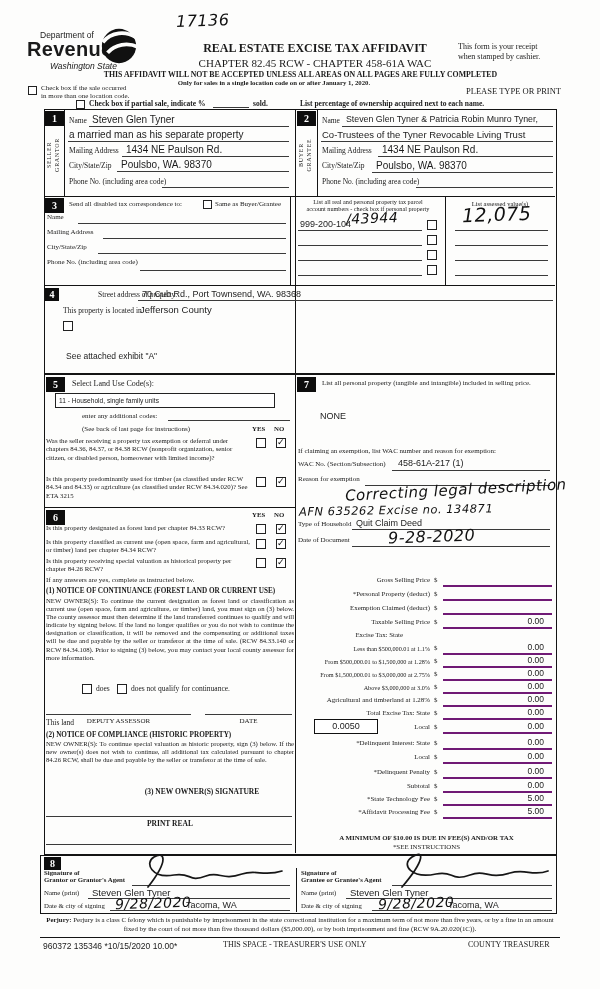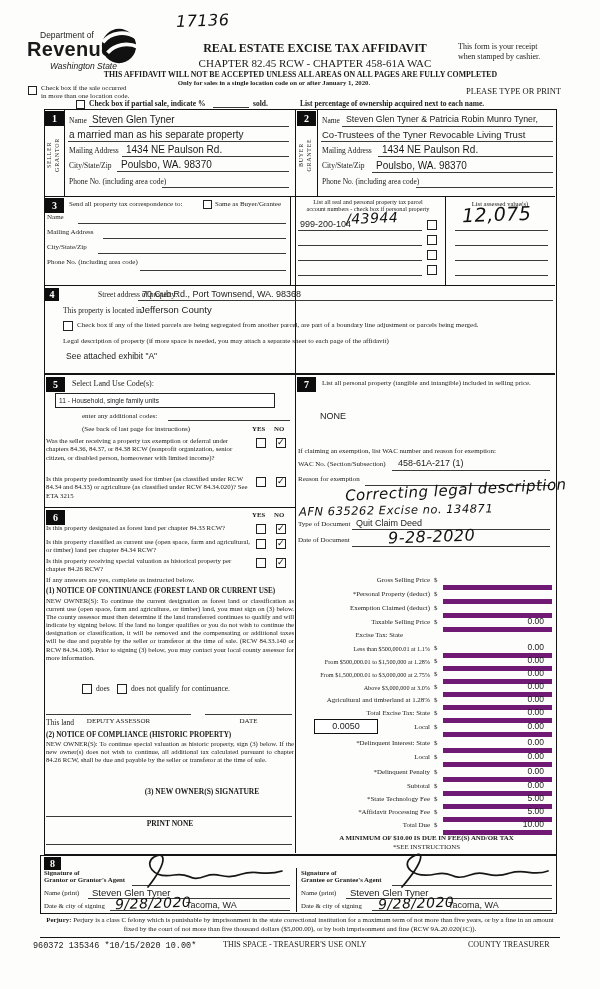--- a/index.html
+++ b/index.html
@@ -21,21 +21,21 @@
   .hline{position:absolute;border-top:1.6px solid #141414;}
   .vline{position:absolute;border-left:1.2px solid #141414;}
   .cb{position:absolute;width:8px;height:8px;border:1px solid #222;background:#fff;}
   .cb.sm7{width:7px;height:7px;}
   .cb.checked::after{content:"\2713";position:absolute;top:-2px;left:0px;font-size:9px;color:#0c0c0c;
                      font-family:"DejaVu Sans",sans-serif;}
   .fee-row{position:absolute;left:298px;width:259px;height:13px;font-size:6.9px;}
   .fee-label{position:absolute;left:0;top:2px;width:132px;text-align:right;white-space:nowrap;}
   .fee-row.sm .fee-label{font-size:6.2px;top:3px;}
   .fee-dollar{position:absolute;left:136px;top:2px;}
-  .fee-line{position:absolute;left:145px;right:5px;top:0;height:11px;border-bottom:5px solid #701a75;}
+  .fee-line{position:absolute;left:145px;right:5px;top:0;height:11px;border-bottom:2px solid #701a75;}
   .fee-value{position:absolute;right:8px;bottom:1px;font-style:normal;
              font-family:"Liberation Sans",sans-serif;font-size:8.5px;}
   .rate-box{position:absolute;left:16px;top:-2px;width:62px;height:13px;border:1.3px solid #111;
             text-align:center;font-family:"Liberation Sans",sans-serif;font-size:9px;line-height:13px;background:#fff;}
   .qtext{position:absolute;font-size:6.8px;line-height:8.4px;}
   .para{position:absolute;font-size:6.7px;line-height:8.1px;text-align:justify;}
   .yn{position:absolute;font-size:6.8px;font-weight:bold;}
   .sig{position:absolute;pointer-events:none;}
 </style>
 </head>
@@ -114,21 +114,21 @@
   <span class="line" style="left:378px;top:147px;width:175px;height:9px;"></span>
   <div class="abs serif" style="left:322px;top:161px;font-size:7.5px;">City/State/Zip</div>
   <div class="abs typed" style="left:376px;top:160px;font-size:10px;">Poulsbo, WA. 98370</div>
   <span class="line" style="left:372px;top:163px;width:181px;height:9px;"></span>
   <div class="abs serif" style="left:322px;top:177px;font-size:7.5px;">Phone No. (including area code)</div>
   <span class="line" style="left:416px;top:178px;width:137px;height:9px;"></span>
 
   <div class="vline" style="left:290px;top:196px;height:89px;border-left-width:1px;"></div>
   <div class="vline" style="left:445px;top:196px;height:89px;border-left-width:1px;"></div>
   <span class="badge" style="left:45px;top:198px;">3</span>
-  <div class="abs serif" style="left:69px;top:200px;font-size:7px;">Send all property tax correspondence to:</div>
+  <div class="abs serif" style="left:69px;top:200px;font-size:7px;">Send all disabled tax correspondence to:</div>
   <span class="cb sm7" style="left:203px;top:200px;"></span>
   <div class="abs serif" style="left:215px;top:200px;font-size:7px;">Same as Buyer/Grantee</div>
   <div class="abs serif" style="left:47px;top:213px;font-size:7px;">Name</div>
   <span class="line" style="left:78px;top:214px;width:208px;height:9px;"></span>
   <div class="abs serif" style="left:47px;top:228px;font-size:7px;">Mailing Address</div>
   <span class="line" style="left:103px;top:229px;width:183px;height:9px;"></span>
   <div class="abs serif" style="left:47px;top:243px;font-size:7px;">City/State/Zip</div>
   <span class="line" style="left:98px;top:244px;width:188px;height:9px;"></span>
   <div class="abs serif" style="left:47px;top:258px;font-size:7px;">Phone No. (including area code)</div>
   <span class="line" style="left:140px;top:261px;width:146px;height:9px;"></span>
@@ -153,22 +153,20 @@
   <span class="line" style="left:455px;top:251px;width:93px;height:9px;"></span>
   <span class="line" style="left:455px;top:266px;width:93px;height:9px;"></span>
 
   <span class="badge" style="left:45px;top:288px;width:14px;height:13px;line-height:13px;">4</span>
   <div class="abs serif" style="left:78px;top:290px;font-size:7.5px;padding-left:20px;">Street address of property:</div>
   <div class="abs typed" style="left:142px;top:289px;font-size:9px;">70 Cub Rd., Port Townsend, WA. 98368</div>
   <span class="line" style="left:138px;top:291px;width:415px;height:9px;"></span>
   <div class="abs serif" style="left:63px;top:306px;font-size:7.5px;">This property is located in</div>
   <div class="abs typed" style="left:140px;top:304px;font-size:9.5px;">Jefferson County</div>
   <span class="cb" style="left:63px;top:321px;"></span>
-  <div class="abs serif" style="left:77px;top:321px;width:475px;font-size:7px;">Check box if any of the listed parcels are being segregated from another parcel, are part of a boundary line adjustment or parcels being merged.</div>
-  <div class="abs serif" style="left:63px;top:337px;width:480px;font-size:7px;">Legal description of property (if more space is needed, you may attach a separate sheet to each page of the affidavit)</div>
   <div class="abs typed" style="left:66px;top:351px;font-size:8.5px;">See attached exhibit "A"</div>
 
   <span class="badge" style="left:46px;top:377px;">5</span>
   <div class="abs serif" style="left:72px;top:379px;font-size:8px;">Select Land Use Code(s):</div>
   <div class="abs sans" style="left:55px;top:393px;width:215px;height:13px;border:1.2px solid #222;font-size:6.6px;line-height:13px;padding-left:3px;background:#fff;">11 - Household, single family units</div>
   <div class="abs serif" style="left:82px;top:412px;font-size:7px;">enter any additional codes:</div>
   <span class="line" style="left:168px;top:412px;width:122px;height:8px;"></span>
   <div class="abs serif" style="left:82px;top:425px;font-size:7px;">(See back of last page for instructions)</div>
   <span class="yn" style="left:252px;top:425px;">YES</span>
   <span class="yn" style="left:274px;top:425px;">NO</span>
@@ -201,35 +199,35 @@
   <span class="cb" style="left:117px;top:684px;"></span>
   <div class="abs serif" style="left:131px;top:684px;font-size:7.5px;">does not qualify for continuance.</div>
   <span class="line" style="left:46px;top:705px;width:145px;height:9px;"></span>
   <div class="abs ctr serif" style="left:46px;top:717px;width:145px;font-size:7px;">DEPUTY ASSESSOR</div>
   <span class="line" style="left:205px;top:705px;width:87px;height:9px;"></span>
   <div class="abs ctr serif" style="left:205px;top:717px;width:87px;font-size:7px;">DATE</div>
   <div class="abs b serif" style="left:46px;top:731px;font-size:7.2px;">(2) NOTICE OF COMPLIANCE (HISTORIC PROPERTY)</div>
   <div class="para" style="left:46px;top:740px;width:248px;">NEW OWNER(S): To continue special valuation as historic property, sign (3) below. If the new owner(s) does not wish to continue, all additional tax calculated pursuant to chapter 84.26 RCW, shall be due and payable by the seller or transferor at the time of sale.</div>
   <div class="abs ctr b serif" style="left:46px;top:787px;width:248px;font-size:7.5px;margin-left:32px;">(3) NEW OWNER(S) SIGNATURE</div>
   <span class="line" style="left:46px;top:807px;width:246px;height:9px;"></span>
-  <div class="abs ctr b serif" style="left:46px;top:819px;width:248px;font-size:7.5px;">PRINT NONE</div>
+  <div class="abs ctr b serif" style="left:46px;top:819px;width:248px;font-size:7.5px;">PRINT REAL</div>
   <span class="line" style="left:46px;top:835px;width:246px;height:9px;"></span>
 
   <span class="badge" style="left:297px;top:377px;">7</span>
   <div class="abs serif" style="left:322px;top:379px;width:232px;font-size:6.9px;">List all personal property (tangible and intangible) included in selling price.</div>
   <div class="abs typed" style="left:320px;top:411px;font-size:9px;">NONE</div>
   <div class="abs serif" style="left:298px;top:447px;font-size:7px;">If claiming an exemption, list WAC number and reason for exemption:</div>
   <div class="abs serif" style="left:298px;top:460px;font-size:7px;">WAC No. (Section/Subsection)</div>
   <div class="abs typed" style="left:398px;top:458px;font-size:9px;">458-61A-217 (1)</div>
   <span class="line" style="left:392px;top:461px;width:158px;height:9px;"></span>
   <div class="abs serif" style="left:298px;top:475px;font-size:7px;">Reason for exemption</div>
   <span class="line" style="left:365px;top:476px;width:185px;height:9px;"></span>
   <div class="abs hw" style="left:345px;top:481px;font-size:15px;transform:rotate(-3deg);white-space:nowrap;">Correcting legal description</div>
   <div class="abs hw" style="left:299px;top:503px;font-size:11.5px;transform:rotate(-1deg);white-space:nowrap;">AFN 635262  Excise no. 134871</div>
-  <div class="abs serif" style="left:298px;top:520px;font-size:7px;">Type of Document</div>
+  <div class="abs serif" style="left:298px;top:520px;font-size:7px;">Type of Household</div>
   <div class="abs typed" style="left:356px;top:518px;font-size:9px;">Quit Claim Deed</div>
   <span class="line" style="left:352px;top:520px;width:198px;height:9px;"></span>
   <div class="abs serif" style="left:298px;top:536px;font-size:7px;">Date of Document</div>
   <div class="abs hw" style="left:388px;top:527px;font-size:16px;transform:rotate(-2deg);white-space:nowrap;">9-28-2020</div>
   <span class="line" style="left:352px;top:537px;width:198px;height:9px;"></span>
 
   <div class="fee-row" style="top:574px">
     <span class="fee-label">Gross Selling Price</span>
       <span class="fee-dollar">$</span>
       <span class="fee-line">
@@ -343,27 +341,20 @@
       <span class="fee-dollar">$</span>
       <span class="fee-line">
         <i class="fee-value">5.00</i>
       </span>
   </div>
   <div class="fee-row" style="top:806px">
     <span class="fee-label">*Affidavit Processing Fee</span>
       <span class="fee-dollar">$</span>
       <span class="fee-line">
         <i class="fee-value">5.00</i>
-      </span>
-  </div>
-  <div class="fee-row" style="top:819px">
-    <span class="fee-label">Total Due</span>
-      <span class="fee-dollar">$</span>
-      <span class="fee-line">
-        <i class="fee-value">10.00</i>
       </span>
   </div>
   <div class="abs ctr b serif" style="left:298px;top:834px;width:257px;font-size:6.9px;">A MINIMUM OF $10.00 IS DUE IN FEE(S) AND/OR TAX</div>
   <div class="abs ctr serif" style="left:298px;top:843px;width:257px;font-size:6.9px;">*SEE INSTRUCTIONS</div>
 
   <div class="box-border" style="left:40px;top:855px;width:515px;height:57px;"></div>
   <div class="vline" style="left:296px;top:868px;height:44px;border-left-width:1px;"></div>
   <span class="badge" style="left:44px;top:857px;width:17px;height:13px;line-height:13px;">8</span>
 
   <div class="abs b serif" style="left:44px;top:869px;font-size:6.8px;">Signature of</div>
@@ -397,17 +388,17 @@
   <div class="abs hw" style="left:378px;top:895px;font-size:14px;transform:rotate(-2deg);white-space:nowrap;">9/28/2020</div>
   <div class="abs typed" style="left:448px;top:900px;font-size:9px;">Tacoma, WA</div>
   <span class="line" style="left:372px;top:901px;width:180px;height:9px;"></span>
 
   <div class="abs ctr serif" style="left:40px;top:916px;width:520px;font-size:6.9px;line-height:8.6px;">
     <span class="b">Perjury:</span>
     <span>Perjury is a class C felony which is punishable by imprisonment in the state correctional institution for a maximum term of not more than five years, or by a fine in an amount fixed by the court of not more than five thousand dollars ($5,000.00), or by both imprisonment and fine (RCW 9A.20.020(1C)).</span>
   </div>
 
   <div class="hline" style="left:40px;top:937px;width:520px;border-top-width:1.4px;"></div>
-  <div class="abs" style="left:33px;top:941px;font-size:8.5px;font-family:Liberation Mono, monospace;text-align:center;">960372 135346 *10/15/2020 10.00*</div>
+  <div class="abs" style="left:43px;top:941px;font-size:8.5px;font-family:Liberation Sans, sans-serif;text-align:center;">960372 135346 *10/15/2020 10.00*</div>
   <div class="abs serif" style="left:223px;top:940px;font-size:8px;">THIS SPACE - TREASURER'S USE ONLY</div>
   <div class="abs serif" style="left:468px;top:940px;font-size:8px;">COUNTY TREASURER</div>
 
 </div>
 
 </body></html>

